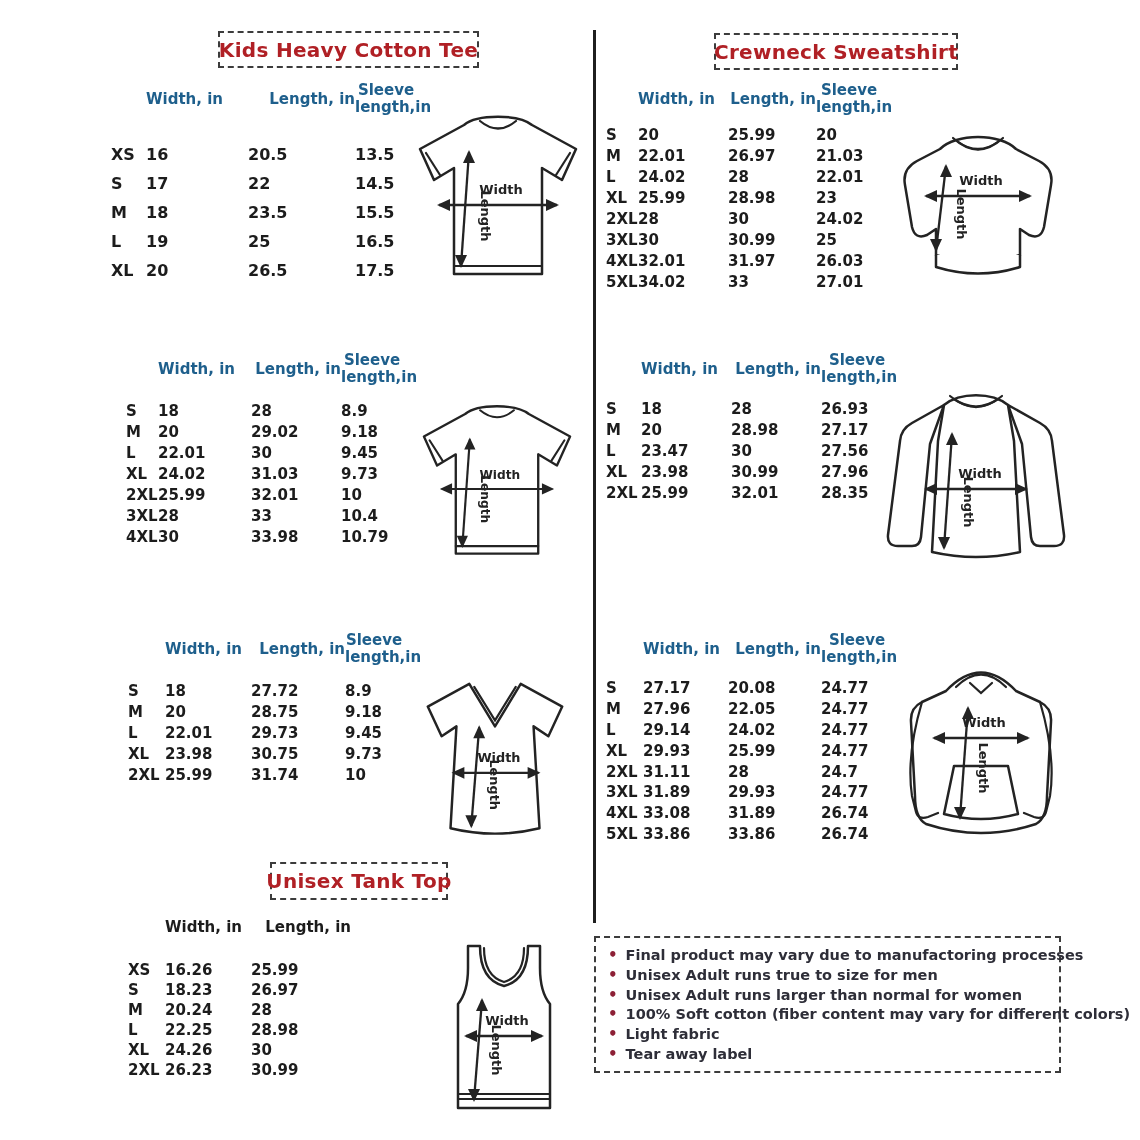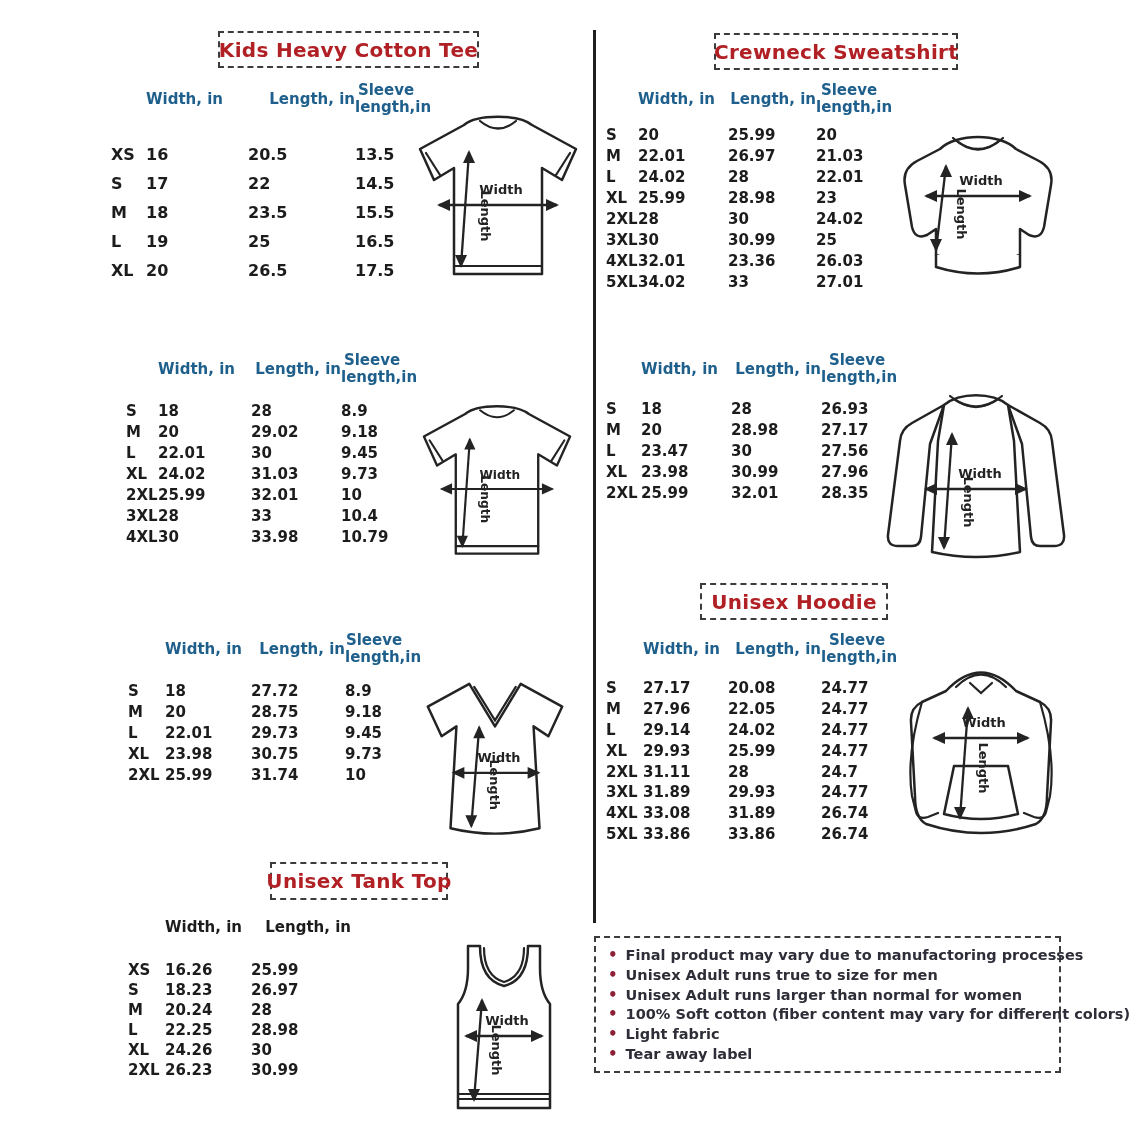--- a/index.html
+++ b/index.html
@@ -182,21 +182,21 @@
         <div class="row">
           <span class="cell c0">3XL</span>
           <span class="cell c1">30</span>
           <span class="cell c2">30.99</span>
           <span class="cell c3">25</span>
         </div>
 
         <div class="row">
           <span class="cell c0">4XL</span>
           <span class="cell c1">32.01</span>
-          <span class="cell c2">23.36</span>
+          <span class="cell c2">31.97</span>
           <span class="cell c3">26.03</span>
         </div>
 
         <div class="row">
           <span class="cell c0">5XL</span>
           <span class="cell c1">34.02</span>
           <span class="cell c2">33</span>
           <span class="cell c3">27.01</span>
         </div>
       </div>
@@ -419,23 +419,20 @@
     </g>
     <g>
       <line class="ar" x1="48" y1="104" x2="134" y2="104"></line>
       <polygon class="ah" points="46,104 59,98 59,110"></polygon>
         <polygon class="ah" points="136,104 123,98 123,110"></polygon>
     </g>
     <text x="94" y="93" text-anchor="middle">Width</text>
     <text x="85" y="116" text-anchor="middle" transform="rotate(90 85 116)">Length</text>
   </svg>
 
-  <div class="title-box" style="left:692px;top:583px;width:184px;height:33px">
-    <span>Unisex Hoodie</span>
-  </div>
   <div class="tbl t-hd" style="left:598px;top:630px">
     <div class="thead">
       <span class="th c0"></span>
       <span class="th c1">Width, in</span>
       <span class="th c2">Length, in</span>
       <span class="th c3">Sleeve length,in</span>
     </div>
     <div class="rows">
 
         <div class="row">

